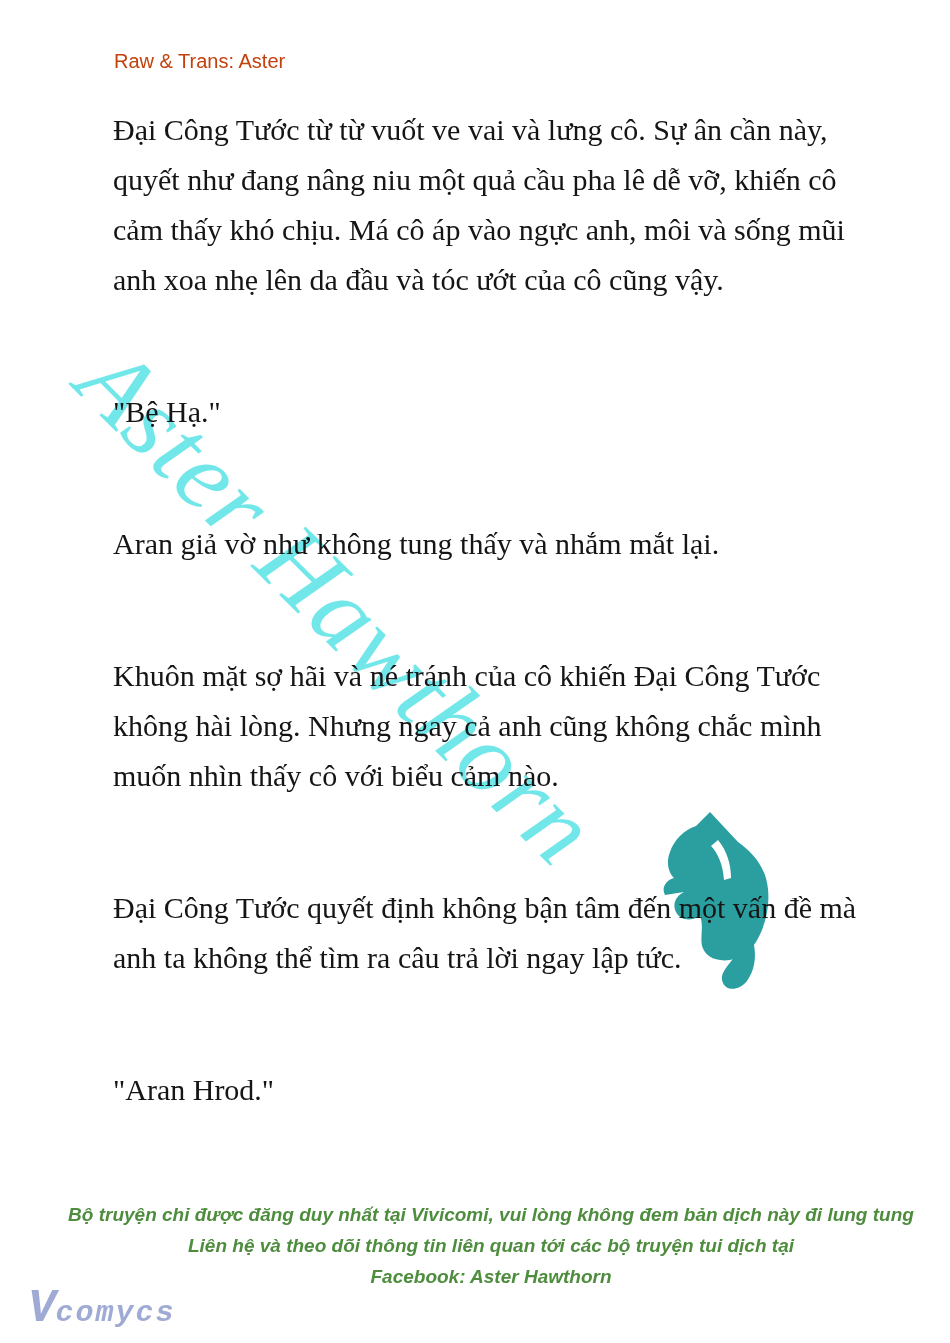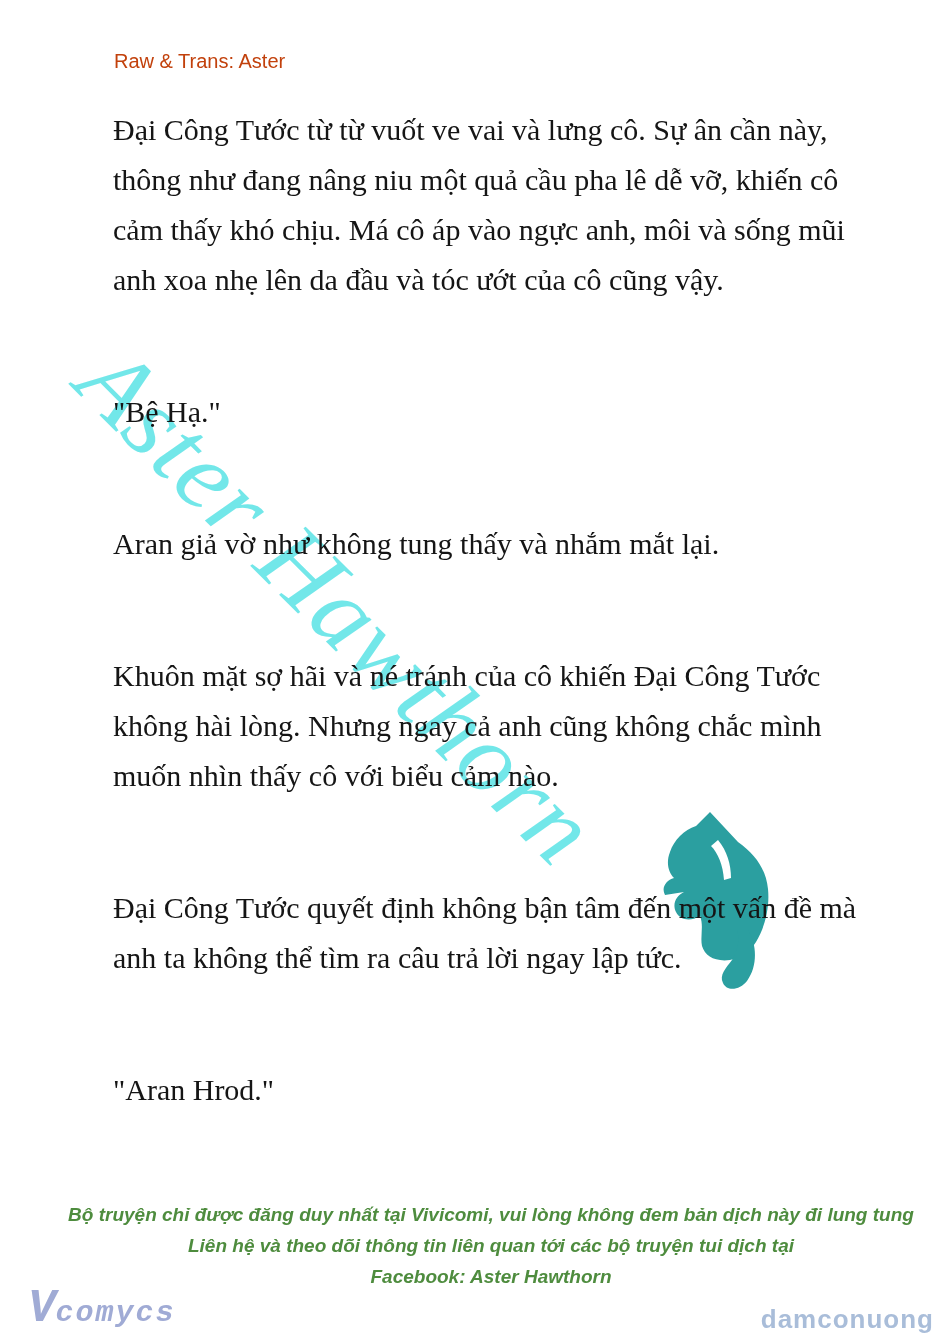--- a/index.html
+++ b/index.html
@@ -98,21 +98,21 @@
 
       <path d="M58 36 C 67 47, 71 60, 71 74 L 64 76 C 63 61, 58 49, 51 42 Z" fill="#ffffff"></path>
     </svg>
   </div>
 
   <div class="credit">Raw &amp; Trans: Aster</div>
 
   <div class="story">
       <div class="para">
         <div class="line">Đại Công Tước từ từ vuốt ve vai và lưng cô. Sự ân cần này,</div>
-        <div class="line">thông như đang nâng niu một quả cầu pha lê dễ vỡ, khiến cô</div>
+        <div class="line">quyết như đang nâng niu một quả cầu pha lê dễ vỡ, khiến cô</div>
         <div class="line">cảm thấy khó chịu. Má cô áp vào ngực anh, môi và sống mũi</div>
         <div class="line">anh xoa nhẹ lên da đầu và tóc ướt của cô cũng vậy.</div>
       </div>
       <div class="para">
         <div class="line">"Bệ Hạ."</div>
       </div>
       <div class="para">
         <div class="line">Aran giả vờ như không tung thấy và nhắm mắt lại.</div>
       </div>
       <div class="para">
@@ -132,15 +132,14 @@
   <div class="notice" style="color: rgb(78, 140, 62);">
       <div>Bộ truyện chỉ được đăng duy nhất tại Vivicomi, vui lòng không đem bản dịch này đi lung tung</div>
       <div>Liên hệ và theo dõi thông tin liên quan tới các bộ truyện tui dịch tại</div>
       <div>Facebook: Aster Hawthorn</div>
     </div>
 
   <div class="vcomycs">
     <span class="big-v">V</span><span>comycs</span>
   </div>
 
-  <div class="damconuong">damconuong</div>
 
 </div>
 
 </body></html>

